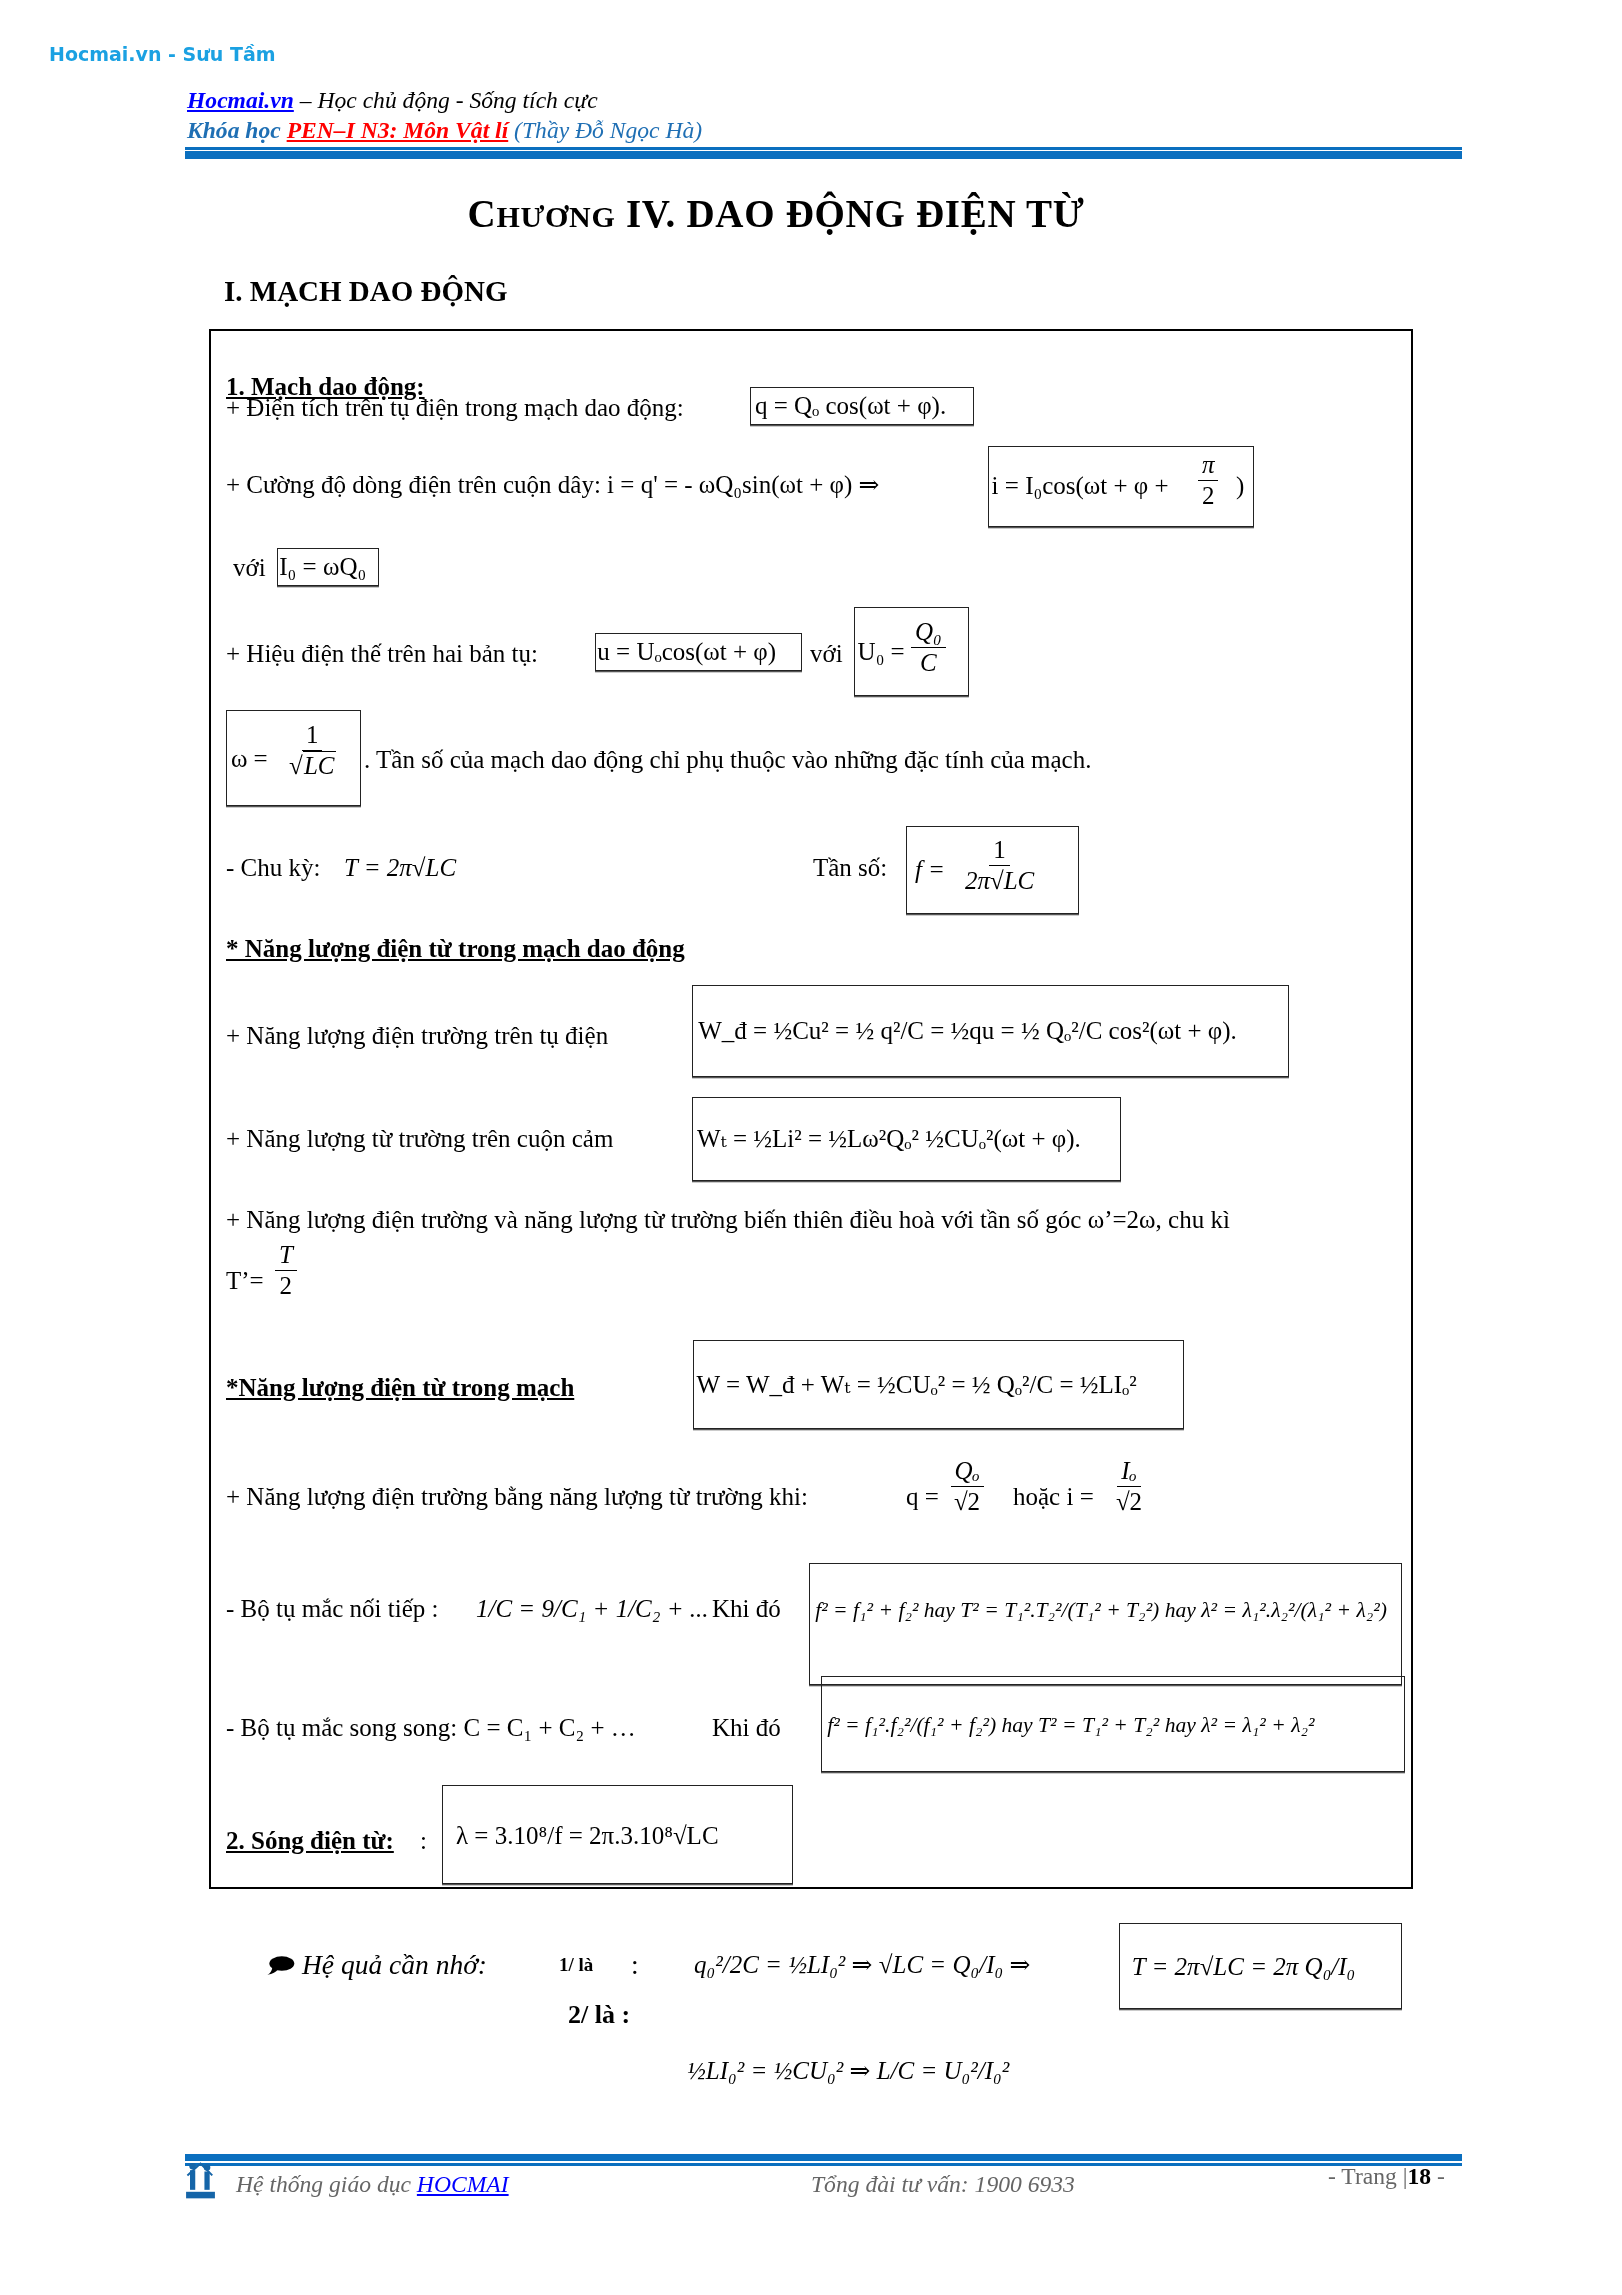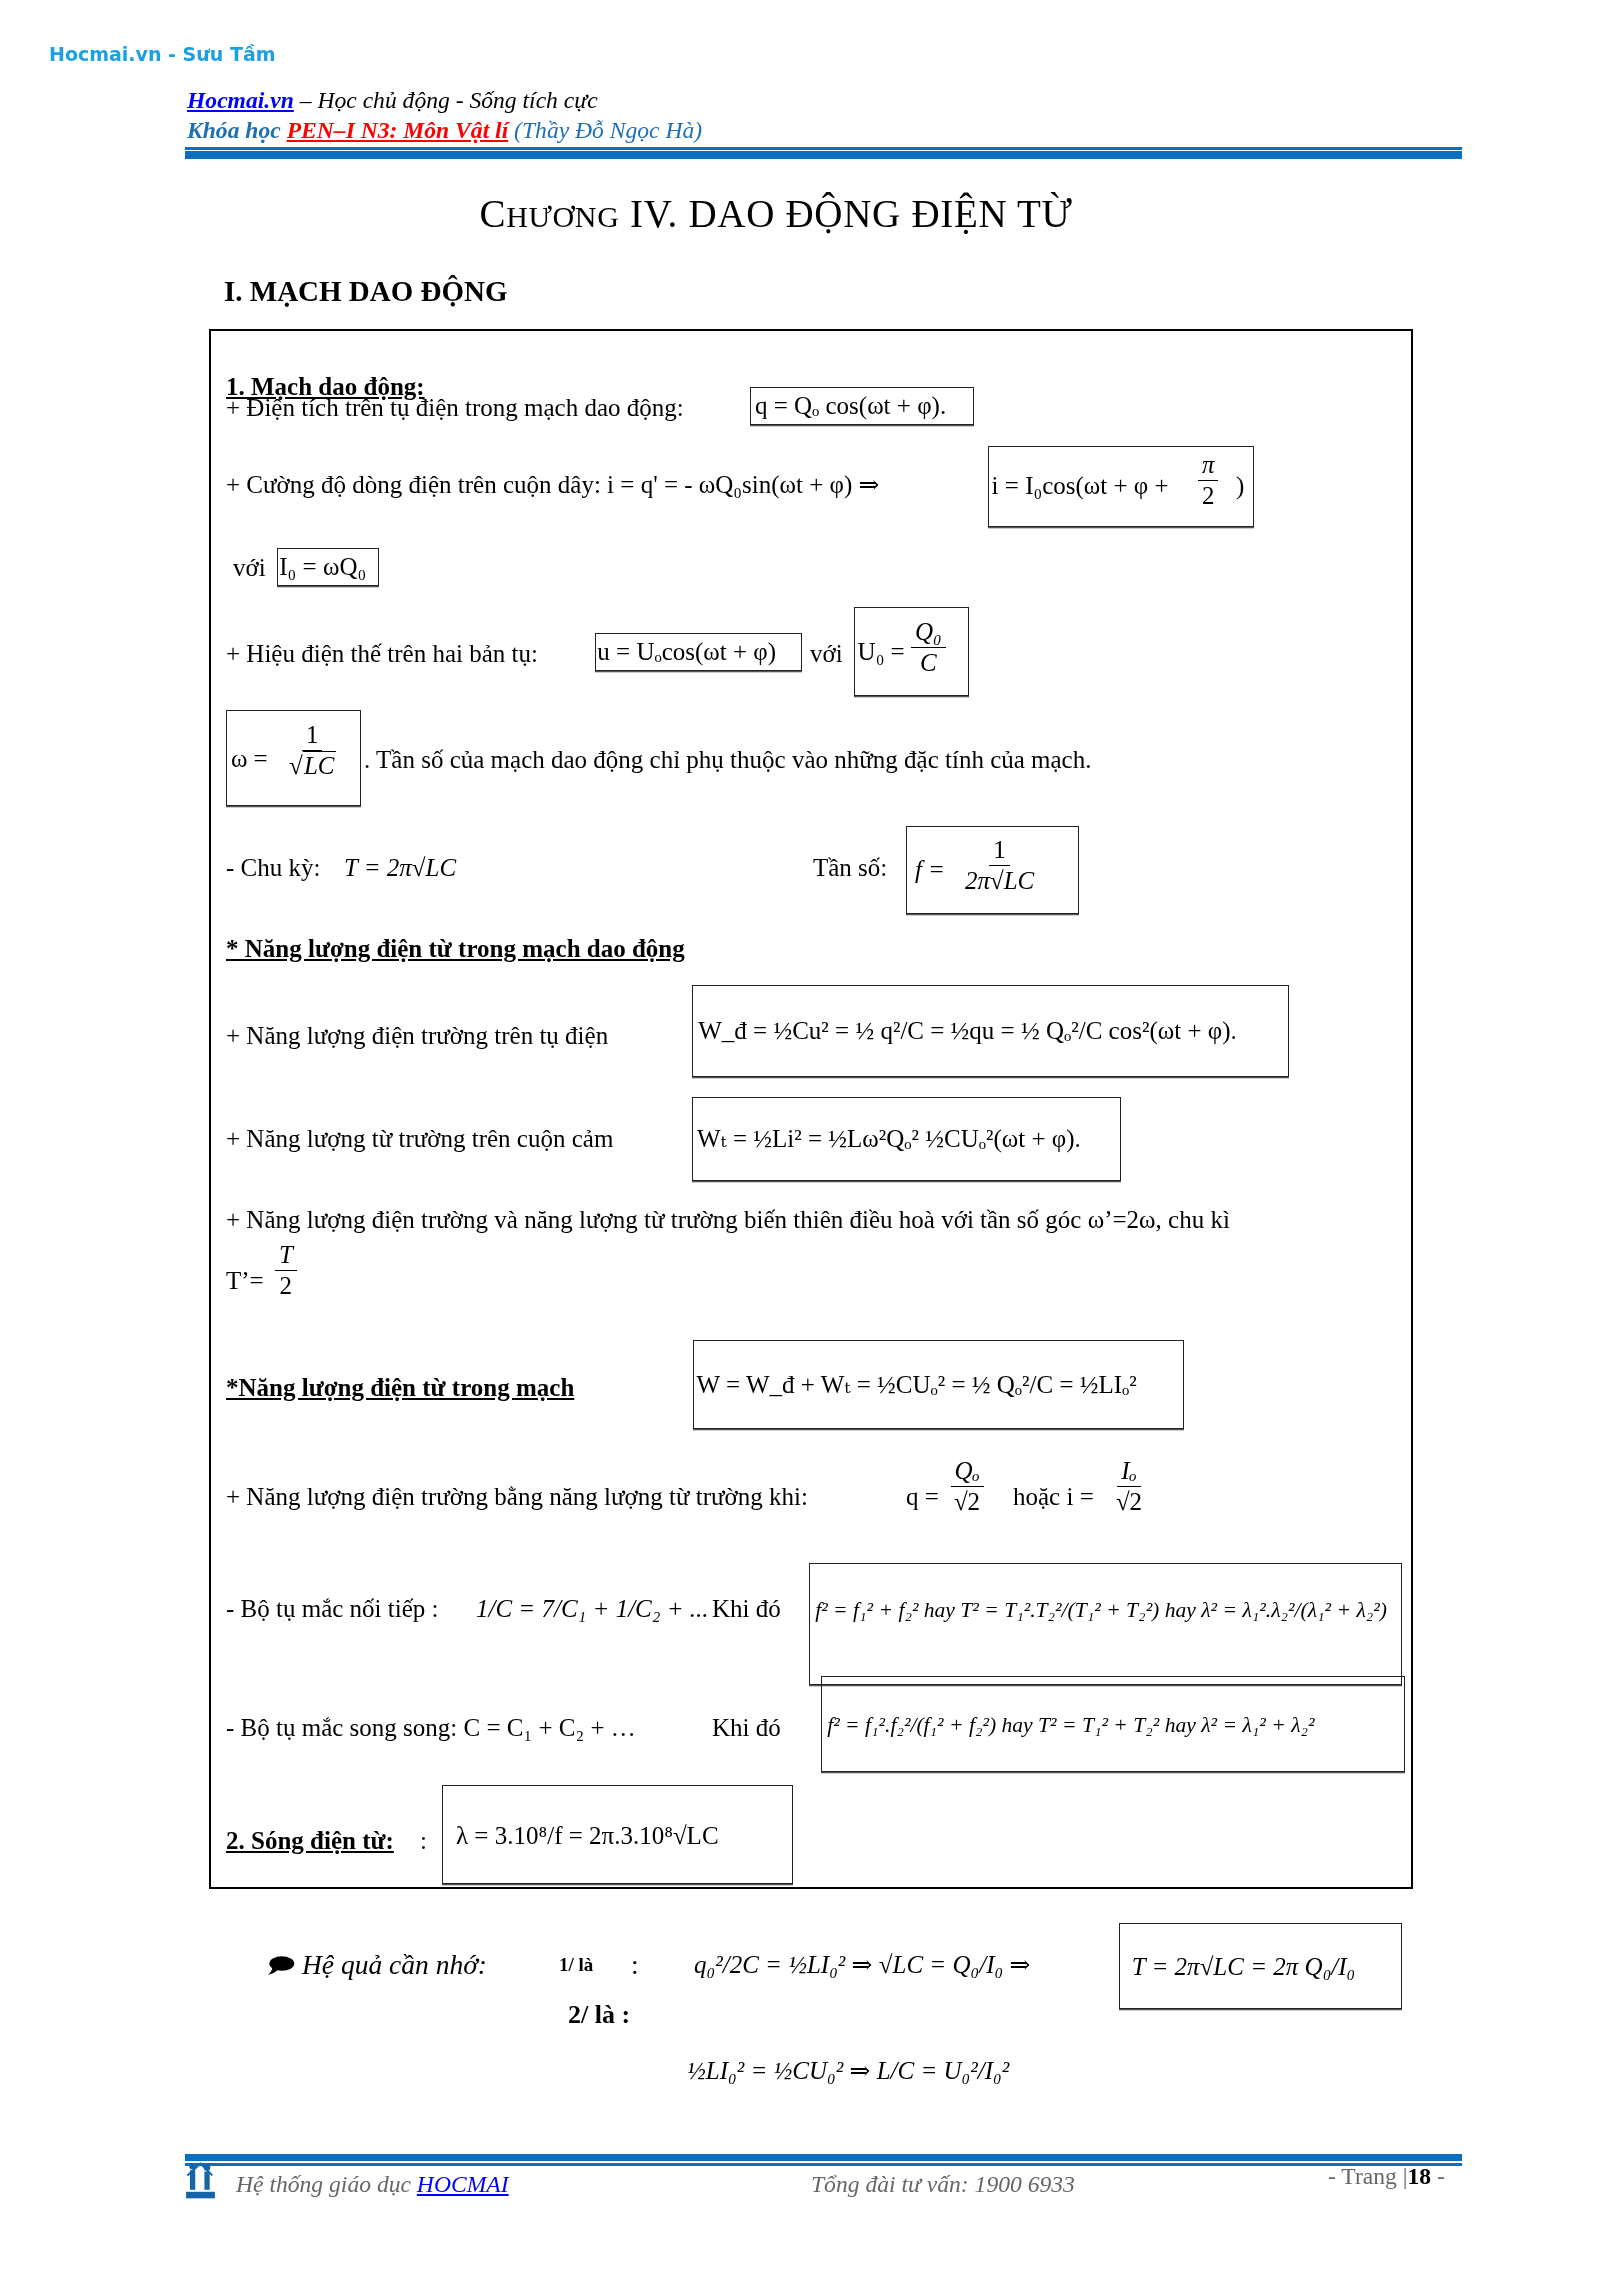--- a/index.html
+++ b/index.html
@@ -8,21 +8,21 @@
   .abs { position:absolute; }
   .watermark { left:49px; top:43px; font-family:"DejaVu Sans", "Liberation Sans", sans-serif;
                font-weight:bold; font-size:19px; color:#1ba1e2; }
   .hdr1 { left:187px; top:86px; font-style:italic; font-size:23.6px; line-height:29px; }
   .hdr1 .brand { color:#0000ff; font-weight:bold; text-decoration:underline; }
   .hdr2 { left:187px; top:116px; font-style:italic; font-weight:bold; font-size:23.6px; line-height:29px; color:#1f6fb4; }
   .hdr2 .course { color:#ff0000; text-decoration:underline; }
   .hdr2 .teacher { color:#1f6fb4; font-weight:normal; }
   .bar-thin-top { left:185px; top:147px; width:1277px; height:2.6px; background:#0b6fbf; }
   .bar-thick-top { left:185px; top:151px; width:1277px; height:7.9px; background:#0b6fbf; }
-  .title { left:0; width:1552px; top:191px; text-align:center; font-weight:normal; font-size:39px; letter-spacing:0.7px; }
+  .title { left:0; width:1552px; top:191px; text-align:center; font-weight:bold; font-size:39px; letter-spacing:0.7px; }
   .title .sc { font-size:39px; }
   .title .sc-small { font-size:30px; }
   .sect { left:224px; top:275px; font-weight:bold; font-size:29px; }
   .mainbox { left:209px; top:329px; width:1204px; height:1560px;
              border:2.6px double #000; box-sizing:border-box; }
   .txt { font-size:25px; white-space:nowrap; line-height:30px; }
   .ul { text-decoration:underline; font-weight:bold; }
   .fbox { position:absolute; border:1.3px solid #222; box-sizing:border-box;
           box-shadow: 0 1.3px 0 #555; }
   .frac { display:inline-flex; flex-direction:column; align-items:center; vertical-align:middle; margin:0 3.9px; }
@@ -143,21 +143,21 @@
   <span class="n">Qₒ</span>
   <span class="d" style="font-style:normal">√2</span>
 </span>
 <div class="abs txt" style="left:1013px; top:1482px;">hoặc i =</div>
 <span class="abs frac txt it" style="left:1112px; top:1456px; margin:0;">
   <span class="n">Iₒ</span>
   <span class="d" style="font-style:normal">√2</span>
 </span>
 
 <div class="abs txt" style="left:226px; top:1594px;">- Bộ tụ mắc nối tiếp :</div>
-<div class="abs txt it" style="left:476px; top:1594px;">1/C = 7/C₁ + 1/C₂ + ...</div>
+<div class="abs txt it" style="left:476px; top:1594px;">1/C = 9/C₁ + 1/C₂ + ...</div>
 <div class="abs txt" style="left:712px; top:1594px;">Khi đó</div>
 <div class="fbox" style="left:809px; top:1563px; width:593px; height:122px;">
   <span class="txt abs it" style="left:5.2px; top:31px; font-size:21.6px;">f² = f₁² + f₂² hay T² = T₁².T₂²/(T₁² + T₂²) hay λ² = λ₁².λ₂²/(λ₁² + λ₂²)</span>
 </div>
 
 <div class="abs txt" style="left:226px; top:1713px;">- Bộ tụ mắc song song: C = C₁ + C₂ + …</div>
 <div class="abs txt" style="left:712px; top:1713px;">Khi đó</div>
 <div class="fbox" style="left:821px; top:1676px; width:584px; height:96px;">
   <span class="txt abs it" style="left:5.2px; top:33px; font-size:21.6px;">f² = f₁².f₂²/(f₁² + f₂²) hay T² = T₁² + T₂² hay λ² = λ₁² + λ₂²</span>
 </div>

